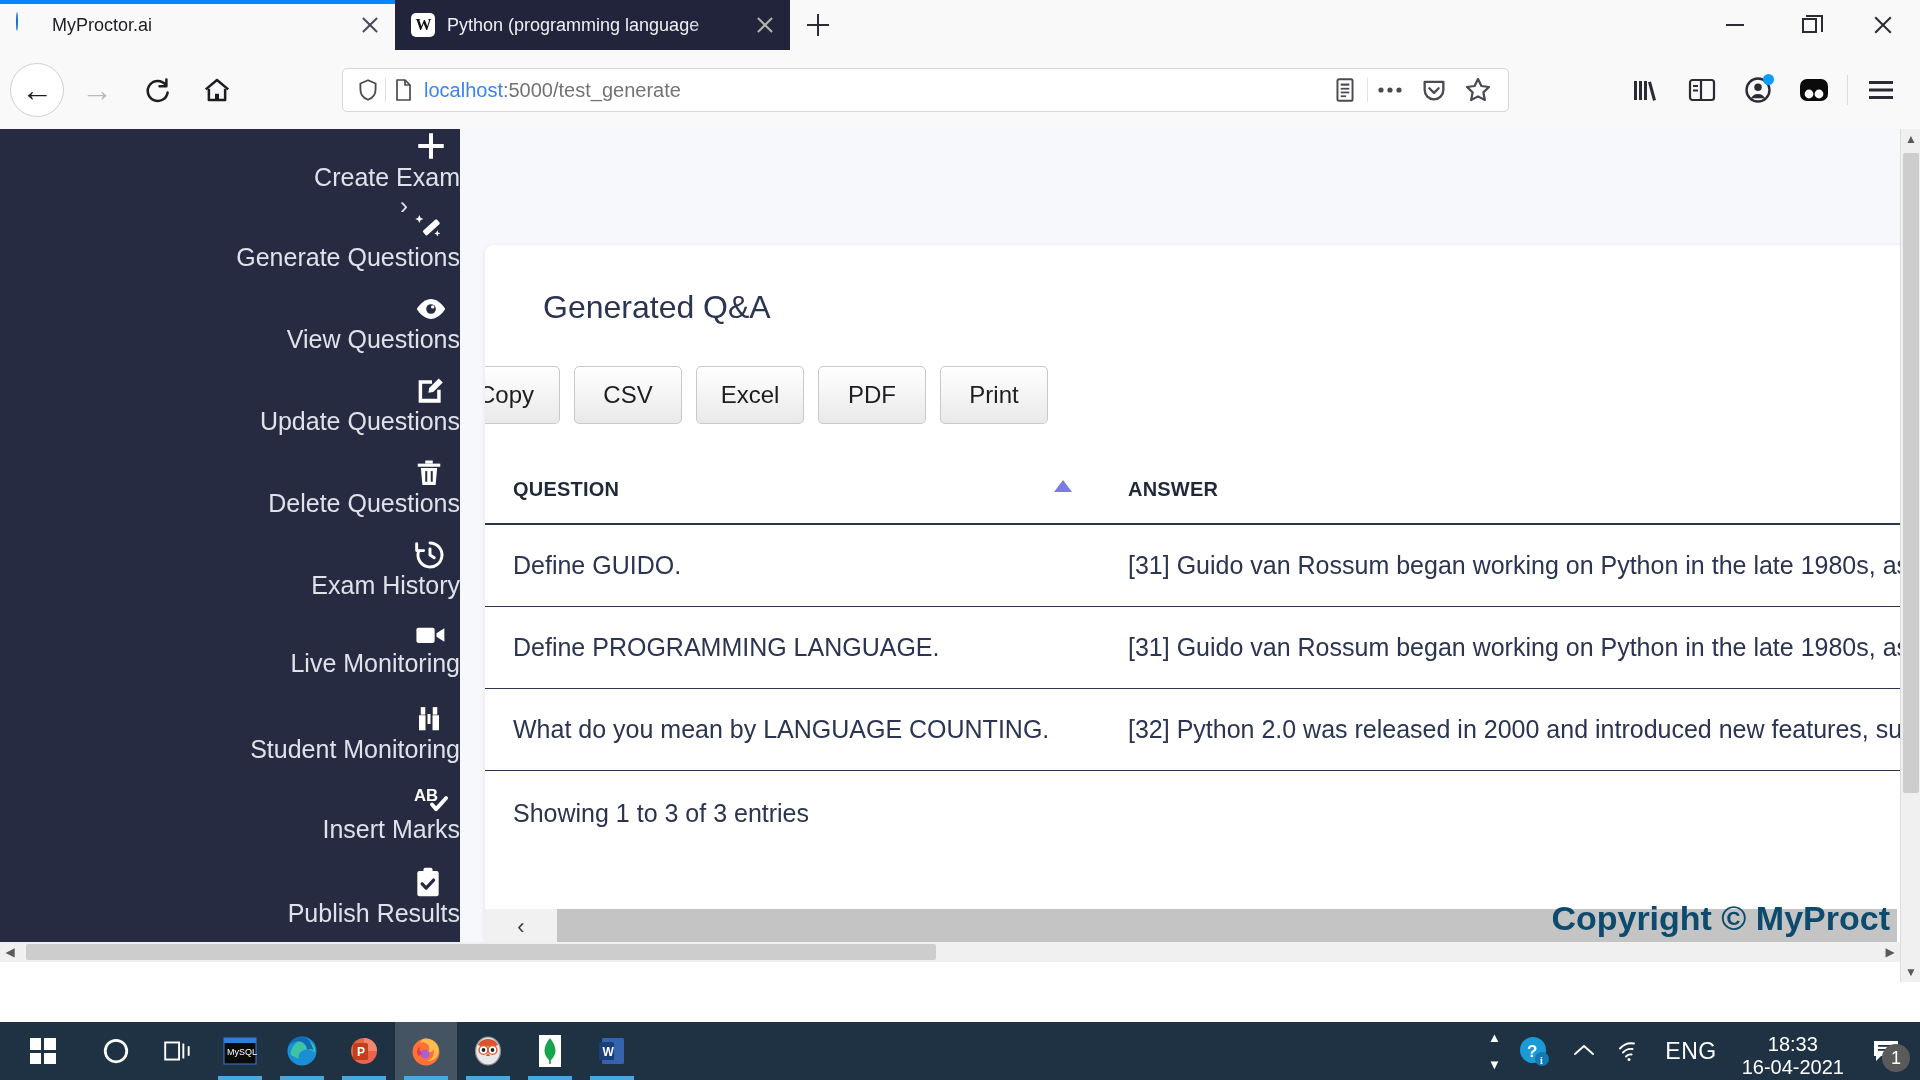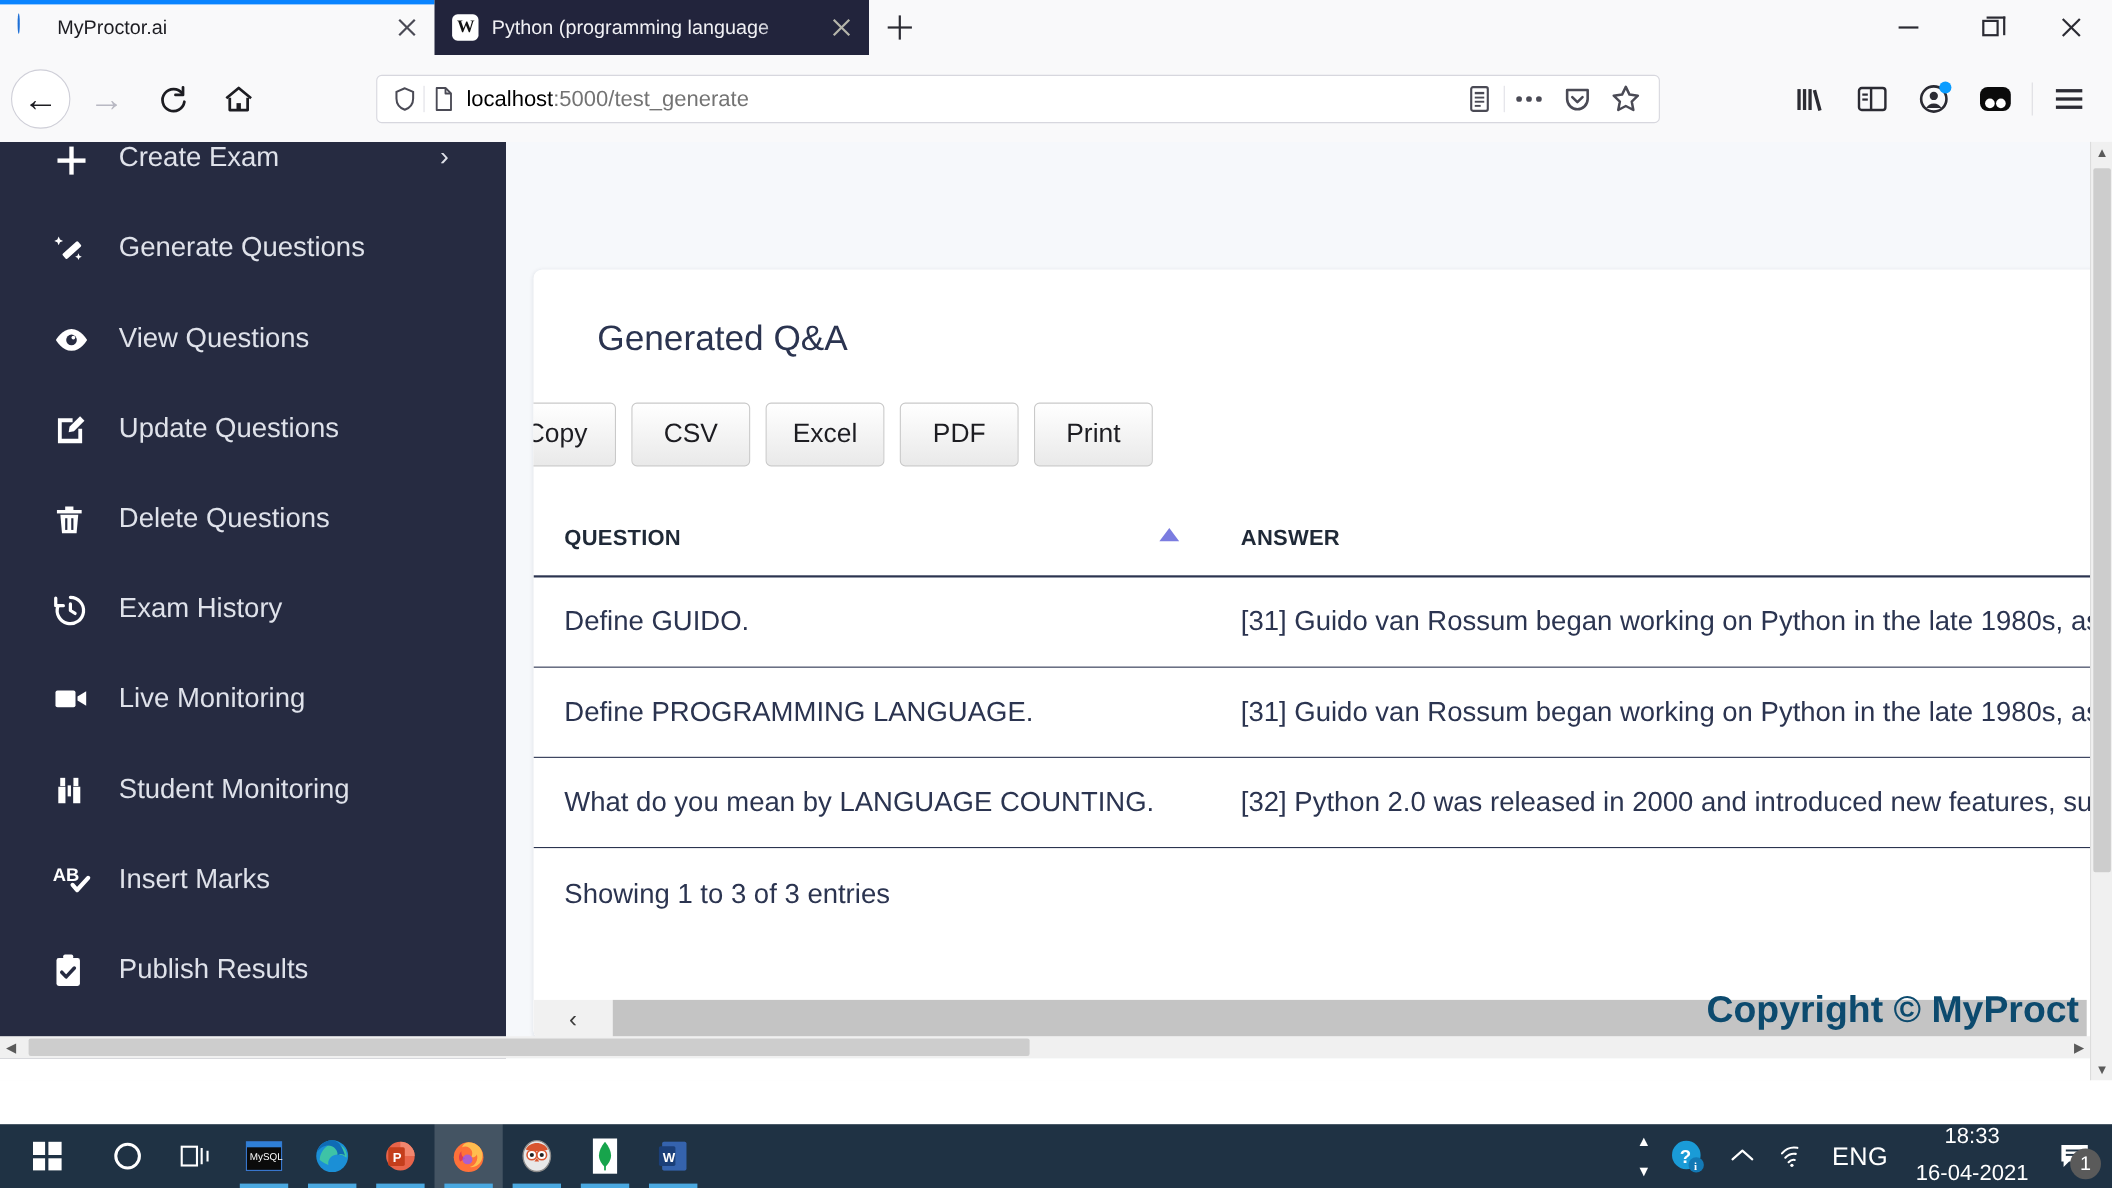--- a/index.html
+++ b/index.html
@@ -85,42 +85,43 @@
 
   #urlbar {
     position: absolute; left: 342px; top: 68px; width: 1167px; height: 44px;
     background: #ffffff; border: 1px solid #d7d7de; border-radius: 5px;
     display: flex; align-items: center; padding: 0 8px;
   }
   #urlbar-shield { width: 34px; display:flex; justify-content:center; }
   #urlbar-sep { width: 1px; height: 24px; background: #e0e0e6; }
   #urlbar-page { width: 34px; display:flex; justify-content:center; }
   #url-text { flex: 1; font-size: 20px; color: #737373; white-space: nowrap; padding-left: 4px; }
-  #url-text .host { color: #000000; }
+  #url-text .host { color: #3b82f6; }
   .ubicon { width: 44px; height: 40px; display: flex; align-items: center; justify-content: center; cursor: pointer; }
 
   #toolbar-right { position: absolute; right: 16px; top: 68px; height: 44px; display: flex; align-items: center; gap: 10px; }
   .tbicon { width: 46px; height: 44px; display: flex; align-items: center; justify-content: center; cursor: pointer; position: relative; }
   #account-dot { position: absolute; right: 7px; top: 6px; width: 11px; height: 11px; border-radius: 50%; background: #0a9cff; }
 
   
   #viewport {
     position: absolute; left: 0; top: 129px; width: 1920px; height: 853px;
     background: #ffffff; overflow: hidden;
   }
   #page { position: absolute; left: 0; top: 0; width: 1900px; height: 833px; background: #f6f8fb; }
 
   
   #sidebar {
     position: absolute; left: 0; top: 0; width: 460px; height: 833px;
     background: #262b41;
   }
   .nav-item {
-    height: 82px; display: flex; align-items: flex-start; padding-left: 48px; cursor: pointer;
+    height: 82px; display: flex; align-items: flex-end; padding-left: 68px; cursor: pointer;
     color: #e8eaf0;
+    flex-direction: column;
   }
   .nav-icon { width: 46px; flex: none; display: flex; align-items: center; color: #ffffff; }
   .nav-label { font-size: 25px; margin-left: 14px; color: #dfe2ea; white-space: nowrap; }
   .nav-chev { margin-left: auto; margin-right: 52px; font-size: 24px; color: #dfe2ea; }
 
   
   #content { position: absolute; left: 460px; top: 0; right: 0; height: 833px; background: #f6f8fb; }
 
   #card {
     position: absolute; left: 25px; top: 116px; width: 1800px; height: 700px;
@@ -209,21 +210,21 @@
   #search-placeholder { font-size: 23px; color: #1a1a1a; }
   .tb-app { width: 62px; height: 58px; display:flex; align-items:center; justify-content:center; position: relative; cursor:pointer; }
   .tb-app.running::after {
     content:""; position:absolute; bottom: 0; left: 9px; width: 44px; height: 4px; background:#4aa8e0;
   }
   .tb-app.active-app { background: rgba(255,255,255,.17); }
   #tray { margin-left: auto; display:flex; align-items:center; height: 58px; padding-right: 6px; }
   .tray-stack { width: 24px; height: 58px; display:flex; flex-direction:column; align-items:center; justify-content:center; gap: 12px; color: #ffffff; font-size: 13px; }
   .tray-item { display:flex; align-items:center; justify-content:center; height: 58px; padding: 0 11px; cursor:pointer; color:#ffffff; }
   #tray-lang { font-size: 23px; letter-spacing: .5px; }
-  #tray-clock { display:flex; flex-direction:column; align-items:center; justify-content:space-between; height:58px; padding: 0 14px; color:#ffffff; cursor:pointer; }
+  #tray-clock { display:flex; flex-direction:column; align-items:center; justify-content:flex-end; height:58px; padding: 0 14px; color:#ffffff; cursor:pointer; }
   #tray-clock .t { font-size: 20px; line-height: 1.18; }
   #tray-clock .d { font-size: 20px; line-height: 1.18; }
   #tray-notify { position: relative; width: 56px; height: 58px; display:flex; align-items:center; justify-content:center; cursor:pointer; }
   #notify-badge {
     position: absolute; right: 4px; bottom: 8px; width: 28px; height: 28px; border-radius: 50%;
     background: #5a5a5a; color: #fff; font-size: 18px; display:flex; align-items:center; justify-content:center;
   }
 </style>
 </head>
 <body>

